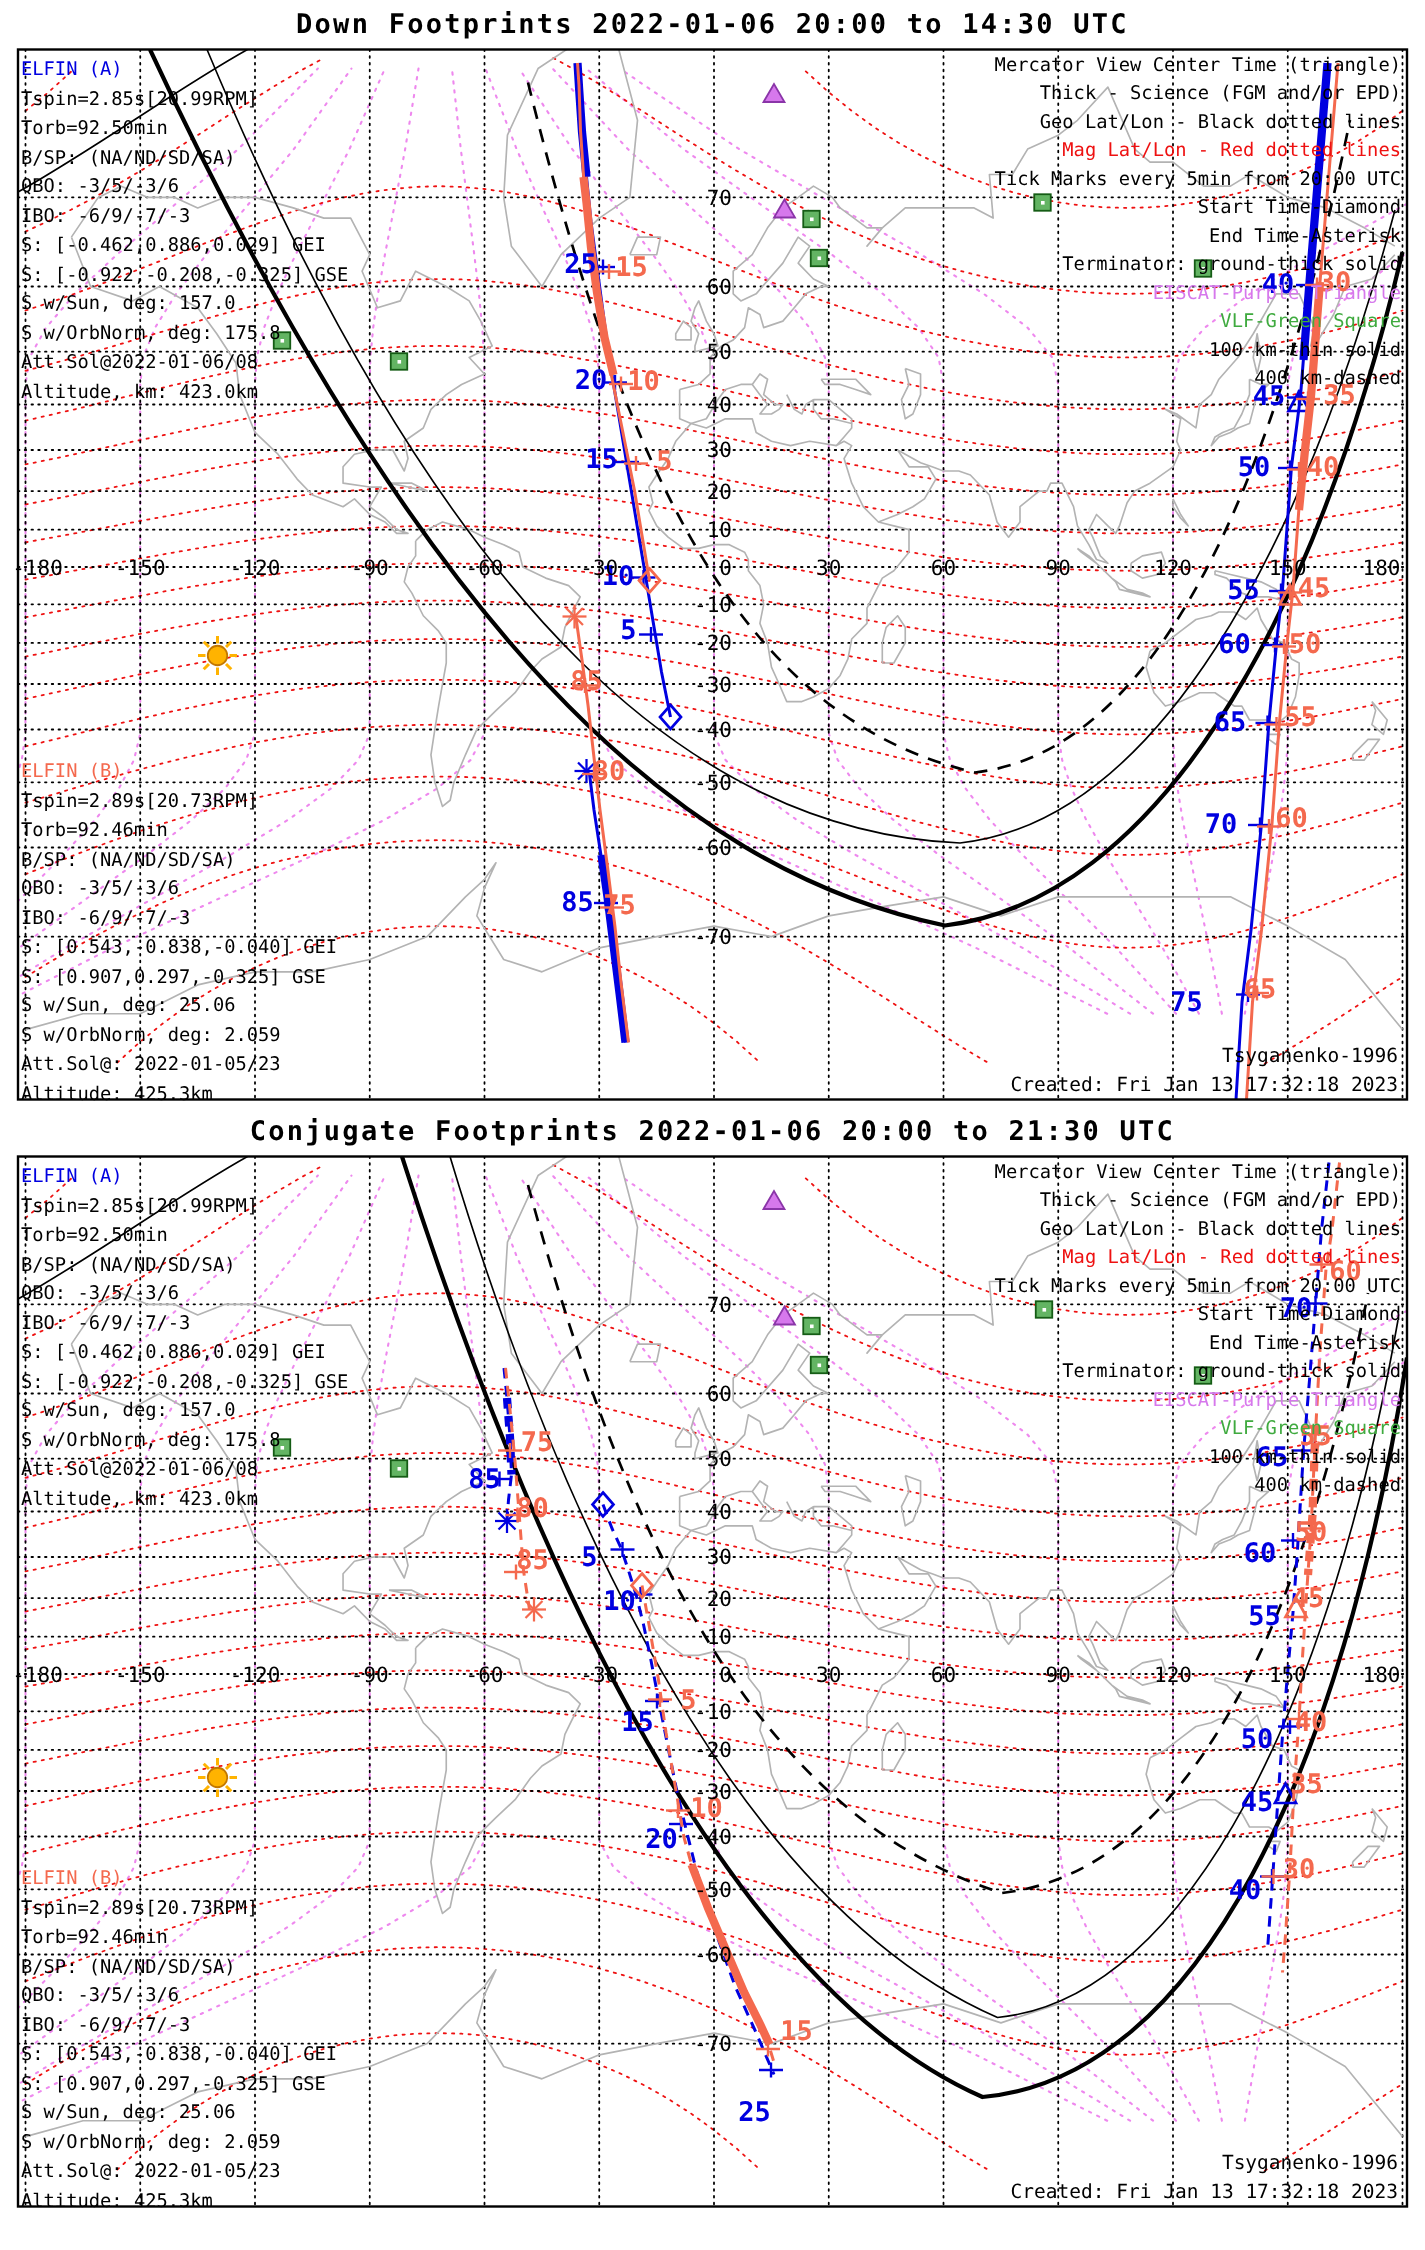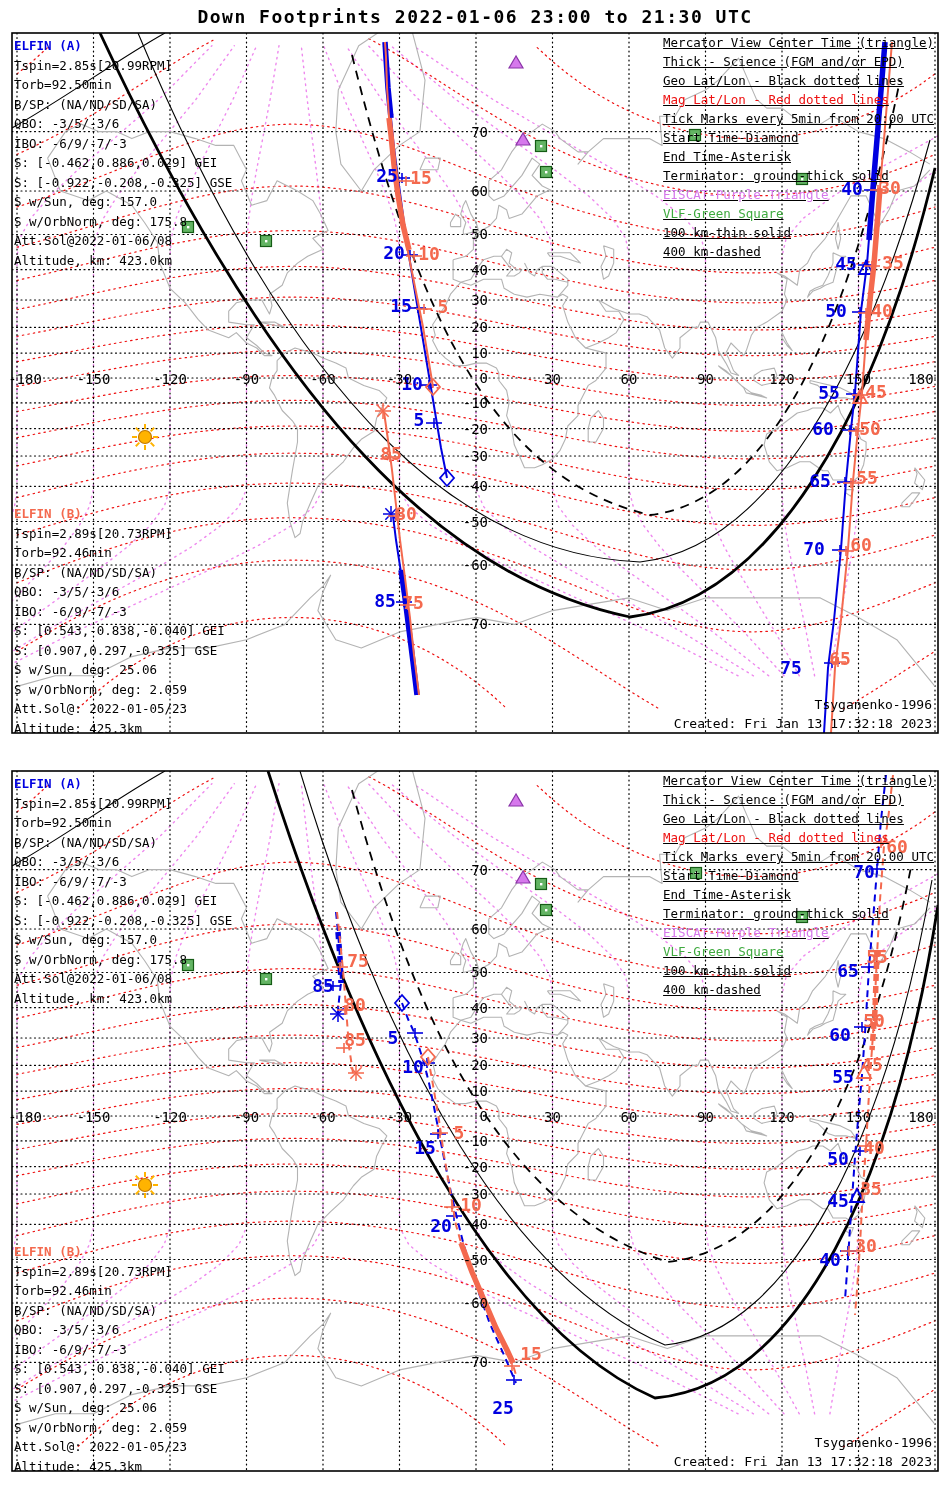--- a/index.html
+++ b/index.html
@@ -3,23 +3,23 @@
 <meta charset="utf-8">
 <style>
   html,body{margin:0;padding:0;background:#ffffff;}
   #stage{position:relative;width:950px;height:1500px;background:#fff;
          font-family:"DejaVu Sans Mono",monospace;overflow:hidden;}
   #mapsvg{position:absolute;left:0;top:0;}
   .title{position:absolute;left:0;width:950px;text-align:center;
          font-size:18px;font-weight:bold;letter-spacing:1.5px;color:#000;}
   .info{position:absolute;left:14px;font-size:12.5px;line-height:19.5px;
         color:#000;white-space:pre;}
-  .info .hdr{font-weight:bold;}
-  .legend{position:absolute;right:16px;text-align:left;font-size:12.5px;
-          line-height:19px;color:#000;white-space:pre;text-decoration:underline;}
+  .info .hdr{font-weight:normal;}
+  .legend{position:absolute;right:16px;text-align:right;font-size:12.5px;
+          line-height:19px;color:#000;white-space:pre;}
   .foot{position:absolute;right:18px;font-size:13px;color:#000;}
 </style>
 </head>
 <body>
 
 <div id="stage">
   <svg id="mapsvg" width="950" height="1500" viewBox="0 0 950 1500">
       <clipPath id="clip0">
         <rect x="12" y="33" width="926" height="700"></rect>
       </clipPath>
@@ -565,21 +565,22 @@
         <text text-anchor="end" x="488" y="1171.605747670872">-20</text>
         <text text-anchor="end" x="488" y="1199.0014724954358">-30</text>
         <text text-anchor="end" x="488" y="1229.3331705934588">-40</text>
         <text text-anchor="end" x="488" y="1264.5170127929891">-50</text>
         <text text-anchor="end" x="488" y="1308.008021363324">-60</text>
         <text text-anchor="end" x="488" y="1367.428953098983">-70</text>
       </g>
       <rect x="12" y="771" width="926" height="700" fill="none" stroke="#000" stroke-width="1.6"></rect>
     </svg>
 
-  <div class="title" style="top:6px">Down Footprints 2022-01-06 23:00 to 21:30 UTC</div>
+  <div class="title" style="top:6px">Down Footprints 2022-01-06 20:00 to 14:30 UTC</div>
+  <div class="title" style="top:744px">Conjugate Footprints 2022-01-06 20:00 to 21:30 UTC</div>
 
   <div class="info" id="infoA0" style="top:36px"><div class="hdr" style="color: rgb(0, 0, 224);">ELFIN (A)</div><div>Tspin=2.85s[20.99RPM]</div><div>Torb=92.50min</div><div>B/SP: (NA/ND/SD/SA)</div><div>QBO: -3/5/-3/6</div><div>IBO: -6/9/-7/-3</div><div>S: [-0.462,0.886,0.029] GEI</div><div>S: [-0.922,-0.208,-0.325] GSE</div><div>S w/Sun, deg: 157.0</div><div>S w/OrbNorm, deg: 175.8</div><div>Att.Sol@2022-01-06/08</div><div>Altitude, km: 423.0km</div></div>
   <div class="info" id="infoB0" style="top:504px"><div class="hdr" style="color: rgb(244, 105, 78);">ELFIN (B)</div><div>Tspin=2.89s[20.73RPM]</div><div>Torb=92.46min</div><div>B/SP: (NA/ND/SD/SA)</div><div>QBO: -3/5/-3/6</div><div>IBO: -6/9/-7/-3</div><div>S: [0.543,-0.838,-0.040] GEI</div><div>S: [0.907,0.297,-0.325] GSE</div><div>S w/Sun, deg: 25.06</div><div>S w/OrbNorm, deg: 2.059</div><div>Att.Sol@: 2022-01-05/23</div><div>Altitude: 425.3km</div></div>
   <div class="info" id="infoA1" style="top:774px"><div class="hdr" style="color: rgb(0, 0, 224);">ELFIN (A)</div><div>Tspin=2.85s[20.99RPM]</div><div>Torb=92.50min</div><div>B/SP: (NA/ND/SD/SA)</div><div>QBO: -3/5/-3/6</div><div>IBO: -6/9/-7/-3</div><div>S: [-0.462,0.886,0.029] GEI</div><div>S: [-0.922,-0.208,-0.325] GSE</div><div>S w/Sun, deg: 157.0</div><div>S w/OrbNorm, deg: 175.8</div><div>Att.Sol@2022-01-06/08</div><div>Altitude, km: 423.0km</div></div>
   <div class="info" id="infoB1" style="top:1242px"><div class="hdr" style="color: rgb(244, 105, 78);">ELFIN (B)</div><div>Tspin=2.89s[20.73RPM]</div><div>Torb=92.46min</div><div>B/SP: (NA/ND/SD/SA)</div><div>QBO: -3/5/-3/6</div><div>IBO: -6/9/-7/-3</div><div>S: [0.543,-0.838,-0.040] GEI</div><div>S: [0.907,0.297,-0.325] GSE</div><div>S w/Sun, deg: 25.06</div><div>S w/OrbNorm, deg: 2.059</div><div>Att.Sol@: 2022-01-05/23</div><div>Altitude: 425.3km</div></div>
 
   <div class="legend" id="legend0" style="top:33px"><div style="color: rgb(0, 0, 0);">Mercator View Center Time (triangle)</div><div style="color: rgb(0, 0, 0);">Thick - Science (FGM and/or EPD)</div><div style="color: rgb(0, 0, 0);">Geo Lat/Lon - Black dotted lines</div><div style="color: rgb(238, 17, 17);">Mag Lat/Lon - Red dotted lines</div><div style="color: rgb(0, 0, 0);">Tick Marks every 5min from 20:00 UTC</div><div style="color: rgb(0, 0, 0);">Start Time-Diamond</div><div style="color: rgb(0, 0, 0);">End Time-Asterisk</div><div style="color: rgb(0, 0, 0);">Terminator: ground-thick solid</div><div style="color: rgb(214, 120, 236);">EISCAT-Purple Triangle</div><div style="color: rgb(63, 170, 63);">VLF-Green Square</div><div style="color: rgb(0, 0, 0);">100 km-thin solid</div><div style="color: rgb(0, 0, 0);">400 km-dashed</div></div>
   <div class="legend" id="legend1" style="top:771px"><div style="color: rgb(0, 0, 0);">Mercator View Center Time (triangle)</div><div style="color: rgb(0, 0, 0);">Thick - Science (FGM and/or EPD)</div><div style="color: rgb(0, 0, 0);">Geo Lat/Lon - Black dotted lines</div><div style="color: rgb(238, 17, 17);">Mag Lat/Lon - Red dotted lines</div><div style="color: rgb(0, 0, 0);">Tick Marks every 5min from 20:00 UTC</div><div style="color: rgb(0, 0, 0);">Start Time-Diamond</div><div style="color: rgb(0, 0, 0);">End Time-Asterisk</div><div style="color: rgb(0, 0, 0);">Terminator: ground-thick solid</div><div style="color: rgb(214, 120, 236);">EISCAT-Purple Triangle</div><div style="color: rgb(63, 170, 63);">VLF-Green Square</div><div style="color: rgb(0, 0, 0);">100 km-thin solid</div><div style="color: rgb(0, 0, 0);">400 km-dashed</div></div>
 
   <div class="foot" style="top:697px">Tsyganenko-1996</div>

